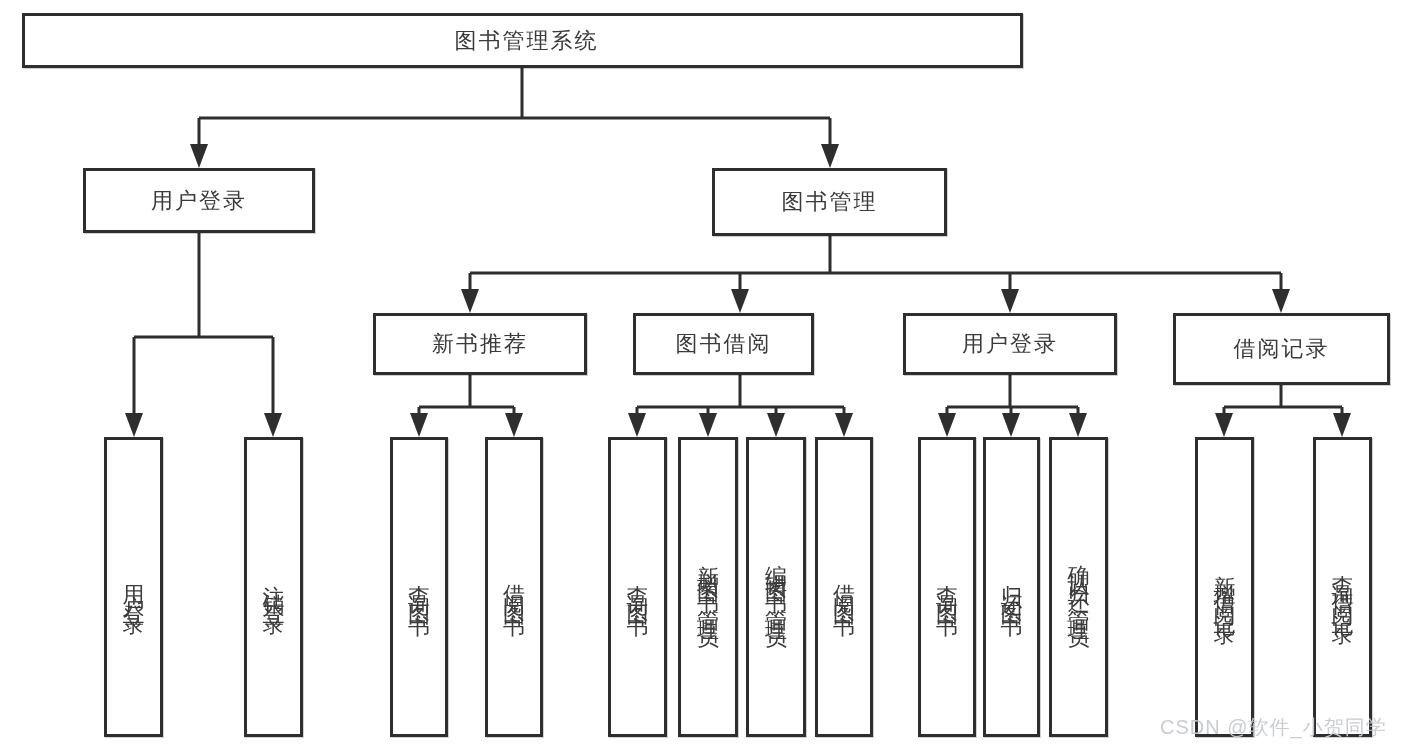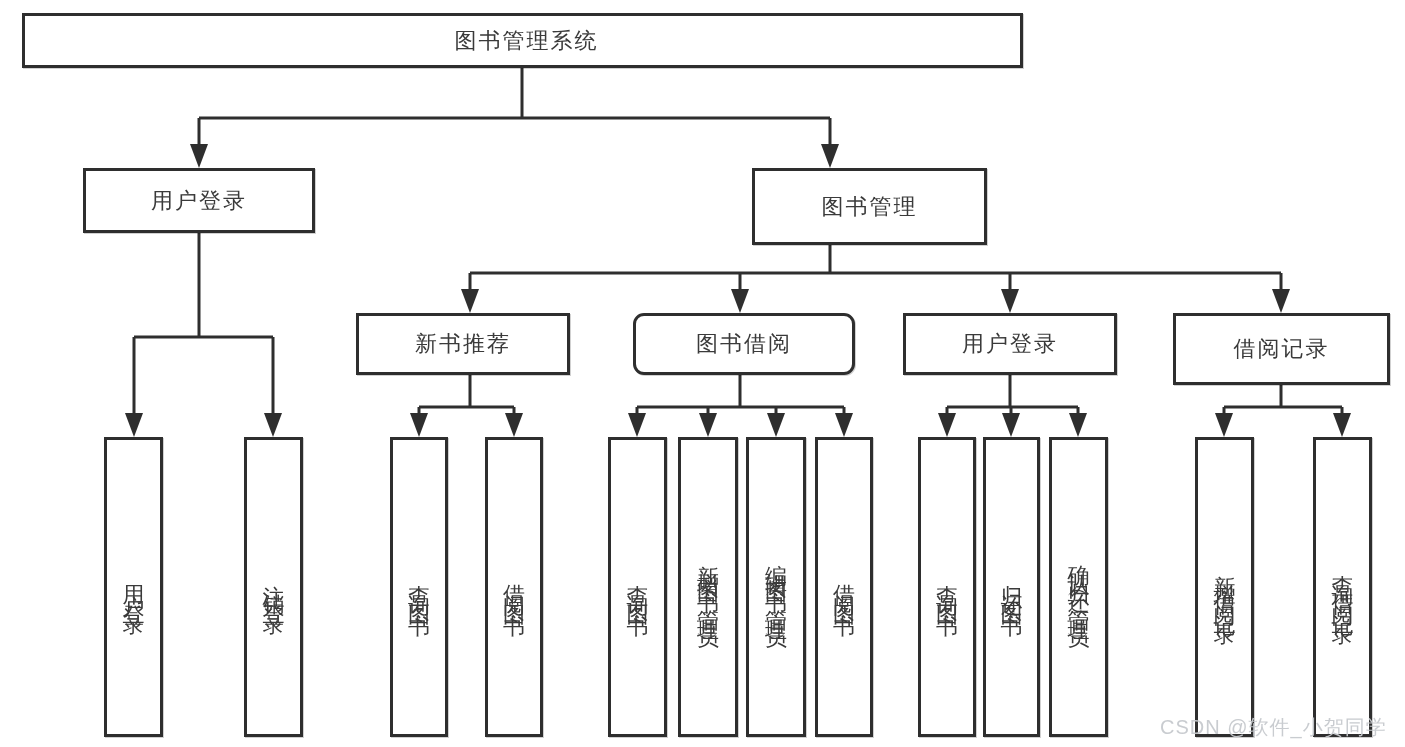--- a/index.html
+++ b/index.html
@@ -40,23 +40,23 @@
     text-orientation: upright;
     letter-spacing: 10px;
     top: 437px;
     height: 300px;
     line-height: 1;
   }
 
   
   .n-root        { left: 22px;   top: 13px;  width: 1001px; height: 55px; padding-left: 8px; }
   .n-user-login  { left: 83px;   top: 168px; width: 232px;  height: 65px; }
-  .n-book-mgmt   { left: 712px;  top: 168px; width: 235px;  height: 77px; margin-left: 40px; }
-  .n-new-book    { left: 356px;  top: 313px; width: 214px;  height: 62px; }
-  .n-book-borrow { left: 633px;  top: 313px; width: 222px;  height: 62px; border-radius: 11px; }
+  .n-book-mgmt   { left: 712px;  top: 168px; width: 235px;  height: 68px; }
+  .n-new-book    { left: 373px;  top: 313px; width: 214px;  height: 62px; }
+  .n-book-borrow { left: 633px;  top: 313px; width: 181px;  height: 62px; }
   .n-current     { left: 903px;  top: 313px; width: 214px;  height: 62px; }
   .n-records     { left: 1173px; top: 313px; width: 217px;  height: 72px; }
 
   
   .n-ul-login   { left: 104px;  width: 59px; }
   .n-ul-logout  { left: 244px;  width: 59px; }
   .n-nb-query   { left: 390px;  width: 58px; }
   .n-nb-borrow  { left: 485px;  width: 58px; }
   .n-bb-query   { left: 608px;  width: 59px; }
   .n-bb-add     { left: 678px;  width: 60px; letter-spacing: 9px; }

